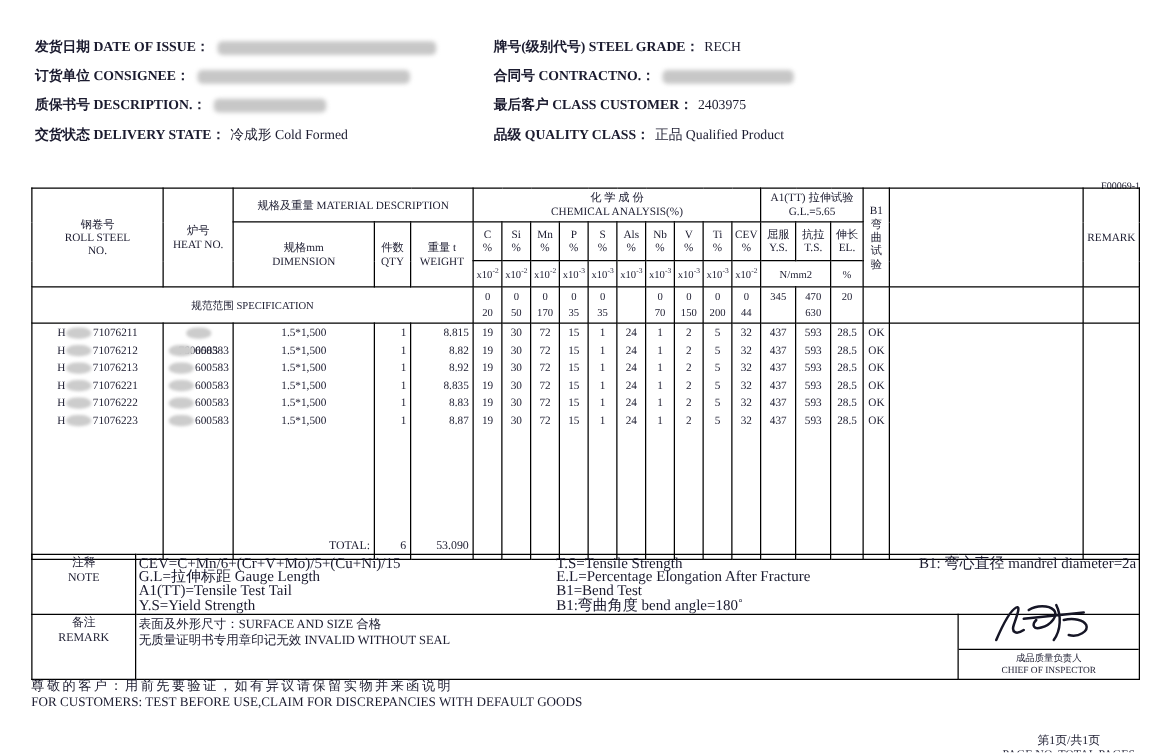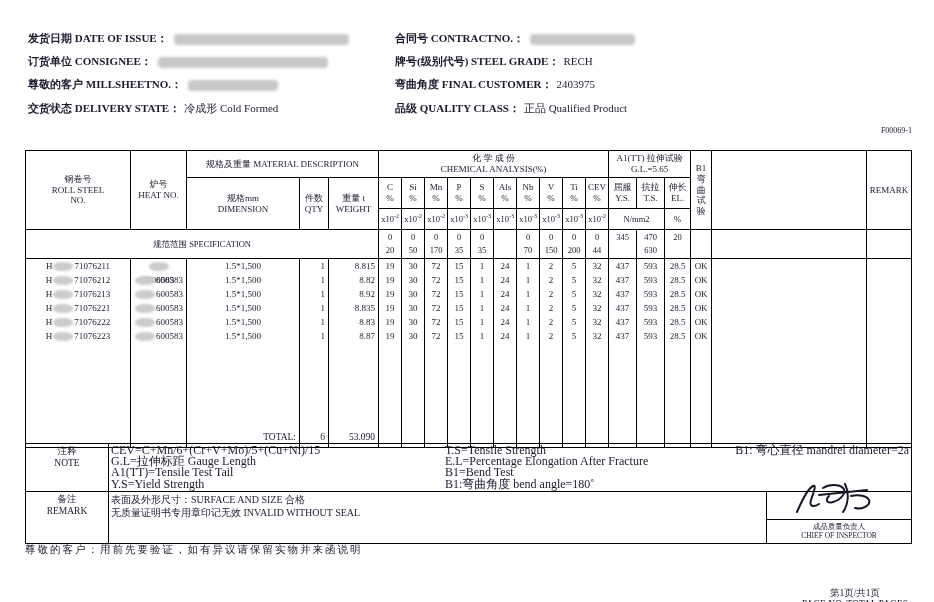--- a/index.html
+++ b/index.html
@@ -8,21 +8,21 @@
   
   .hdr-col{position:absolute;top:27px;font-size:11px;line-height:23.2px;white-space:nowrap;}
   .hdr-left{left:28px;}
   .hdr-right{left:395px;}
   .hdr-line .lbl{font-weight:bold;}
   .hdr-line .val{margin-left:4px;}
   .redact{display:inline-block;height:11px;background:#c7c7c7;border-radius:4px;
           filter:blur(1.5px);vertical-align:middle;margin-left:6px;}
   .redact-sm{display:inline-block;height:9px;width:20px;background:#cccccc;border-radius:45%;
           filter:blur(1.2px);vertical-align:middle;margin:0 1px;}
-  .form-code{position:absolute;top:126px;right:22px;font-size:8px;padding-left:32px;}
+  .form-code{position:absolute;top:144px;right:22px;font-size:8px;padding-left:32px;}
   
   table{border-collapse:collapse;table-layout:fixed;}
   .main{position:absolute;left:25px;top:150px;width:886px;}
   .main th,.main td{border:1px solid #000;padding:0 1px;font-weight:normal;
                     font-size:9px;line-height:1.2;text-align:center;vertical-align:middle;
                     white-space:pre-line;overflow:hidden;}
   .r1 th{height:26px;}
   .r2 th{height:30px;}
   .r3 th{height:20px;font-size:8.5px;}
   .vert{font-size:8.5px;line-height:1.3;}
@@ -63,27 +63,27 @@
           font-size:9.5px;line-height:11px;white-space:pre-line;}
 </style>
 </head>
 <body>
 
 <div class="page">
 
   <div class="hdr-col hdr-left" id="hdr-left">
       <div class="hdr-line"><span class="lbl">发货日期 DATE OF ISSUE：</span><span class="redact" style="width: 175px;"></span></div>
       <div class="hdr-line"><span class="lbl">订货单位 CONSIGNEE：</span><span class="redact" style="width: 170px;"></span></div>
-      <div class="hdr-line"><span class="lbl">尊敬的客户 MILLSHEETNO.：</span><span class="redact" style="width: 90px;"></span></div>
+      <div class="hdr-line"><span class="lbl">质保书号 DESCRIPTION.：</span><span class="redact" style="width: 90px;"></span></div>
       <div class="hdr-line"><span class="lbl">交货状态 DELIVERY STATE：</span><span class="val">冷成形 Cold Formed</span></div>
     </div>
   <div class="hdr-col hdr-right" id="hdr-right">
+      <div class="hdr-line"><span class="lbl">牌号(级别代号) STEEL GRADE：</span><span class="val">RECH</span></div>
       <div class="hdr-line"><span class="lbl">合同号 CONTRACTNO.：</span><span class="redact" style="width: 105px;"></span></div>
-      <div class="hdr-line"><span class="lbl">牌号(级别代号) STEEL GRADE：</span><span class="val">RECH</span></div>
-      <div class="hdr-line"><span class="lbl">弯曲角度 FINAL CUSTOMER：</span><span class="val">2403975</span></div>
+      <div class="hdr-line"><span class="lbl">最后客户 CLASS CUSTOMER：</span><span class="val">2403975</span></div>
       <div class="hdr-line"><span class="lbl">品级 QUALITY CLASS：</span><span class="val">正品 Qualified Product</span></div>
     </div>
   <div class="form-code">F00069-1</div>
 
   <table class="main">
     <colgroup>
       <col style="width:105px">
         <col style="width:56px">
         <col style="width:113px">
         <col style="width:29px">
@@ -275,17 +275,18 @@
           <div>成品质量负责人</div>
           <div>CHIEF OF INSPECTOR</div>
         </div>
       </td>
     </tr>
   </tbody>
     </table>
 
   <div class="footer">
     <div class="cnline">尊敬的客户：用前先要验证，如有异议请保留实物并来函说明</div>
+    <div>FOR CUSTOMERS: TEST BEFORE USE,CLAIM FOR DISCREPANCIES WITH DEFAULT GOODS</div>
   </div>
   <div class="pageno">第1页/共1页
 PAGE NO. TOTAL PAGES</div>
 
 </div>
 
 </body></html>

